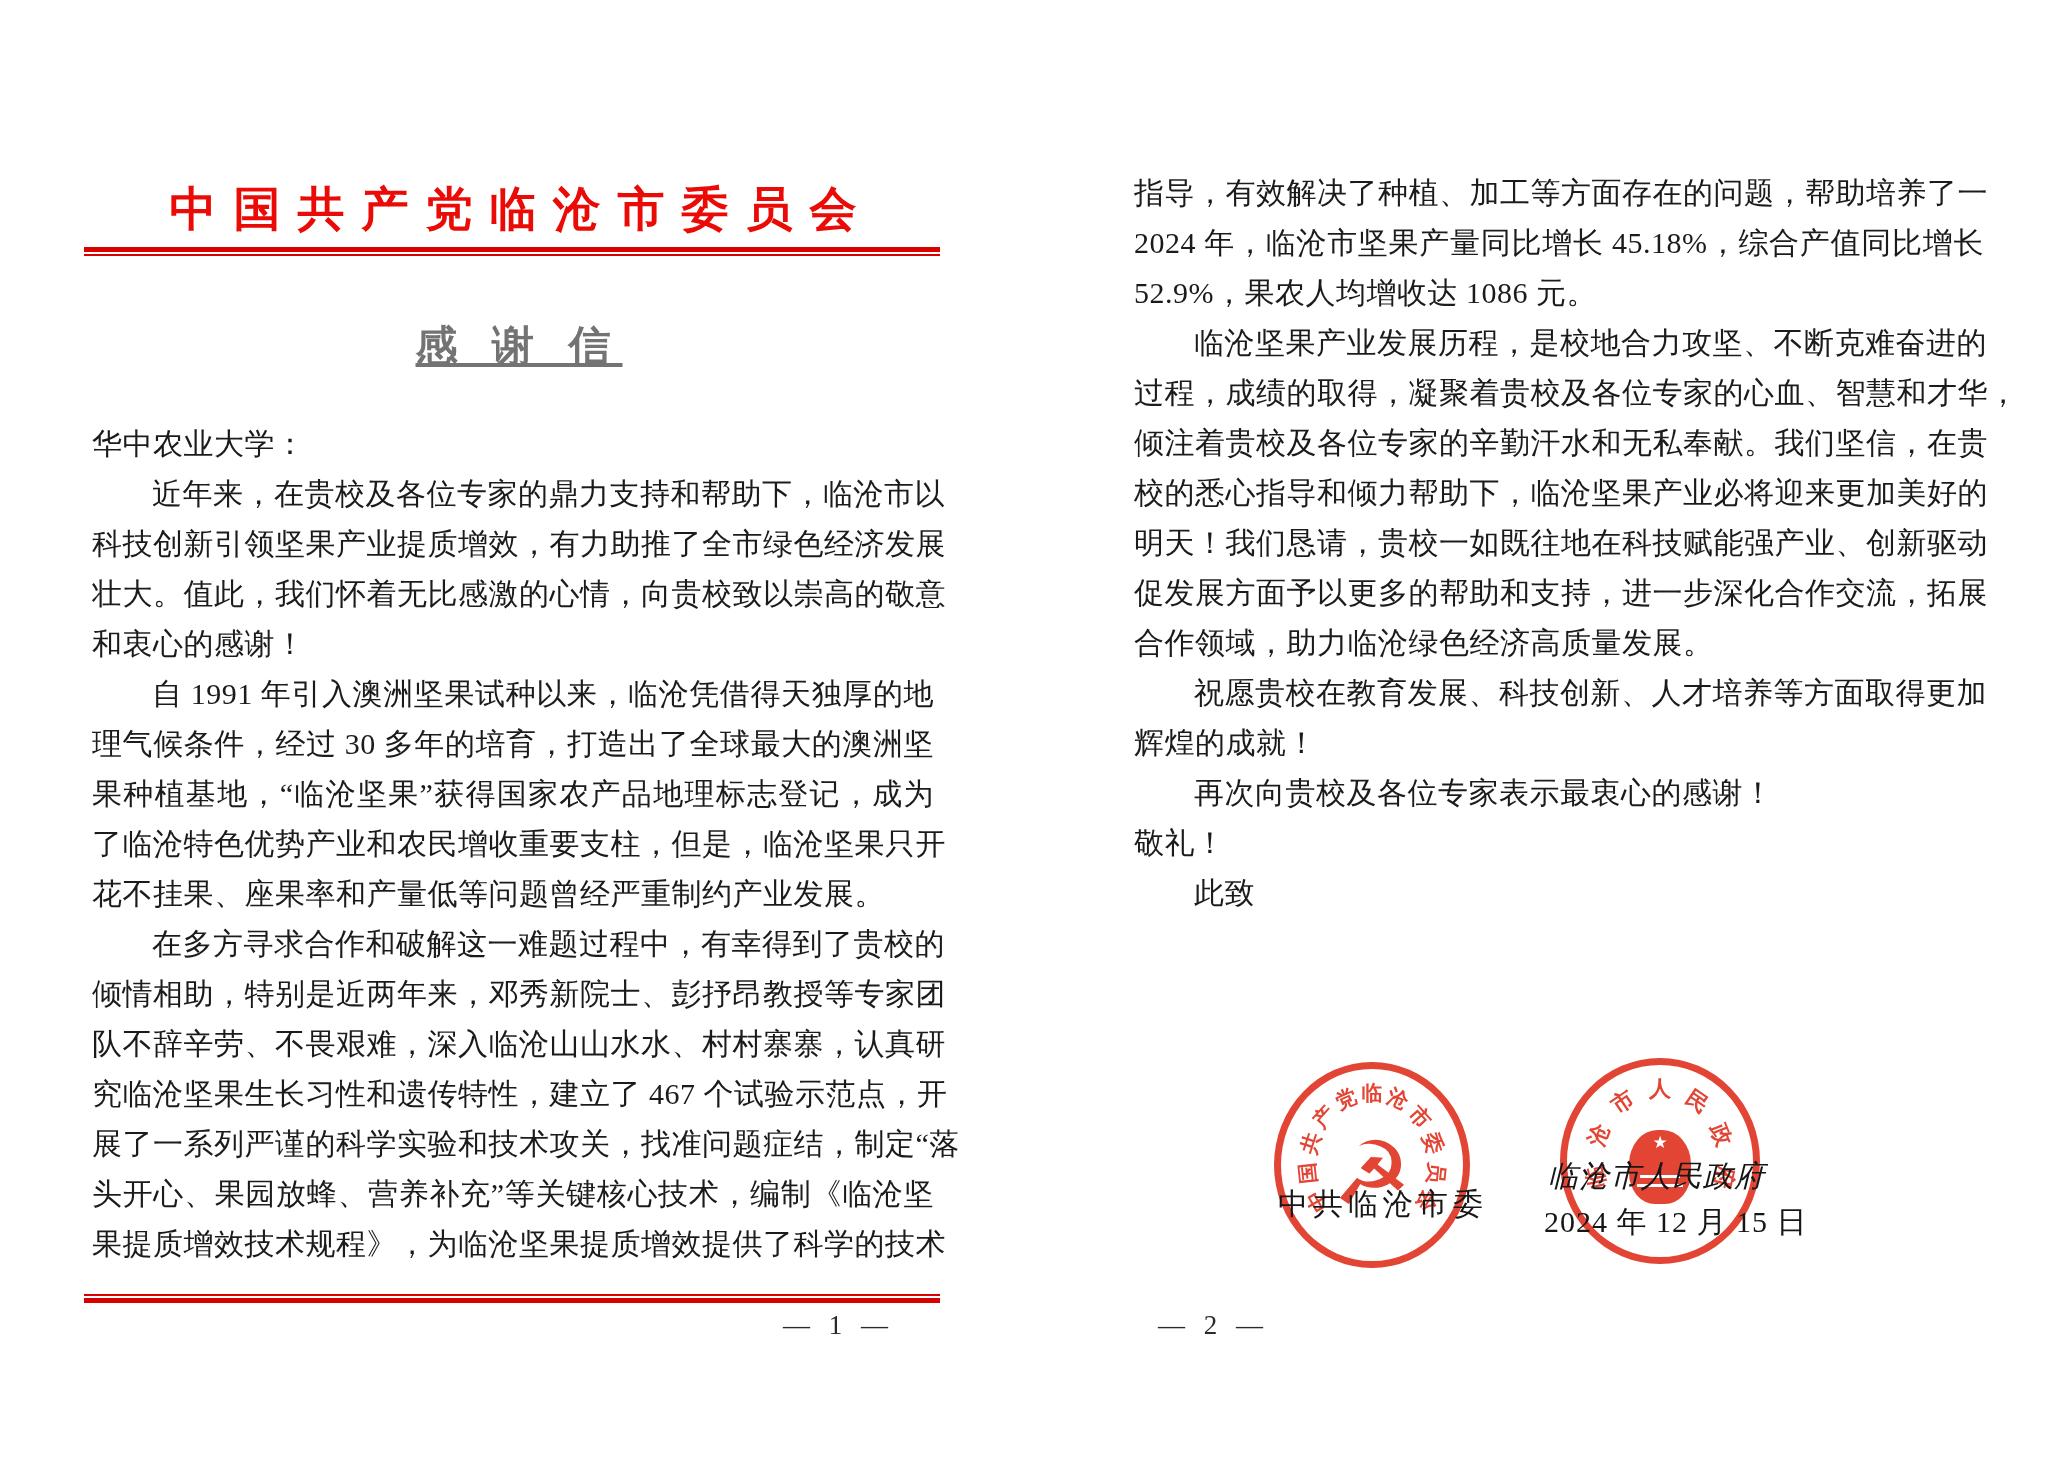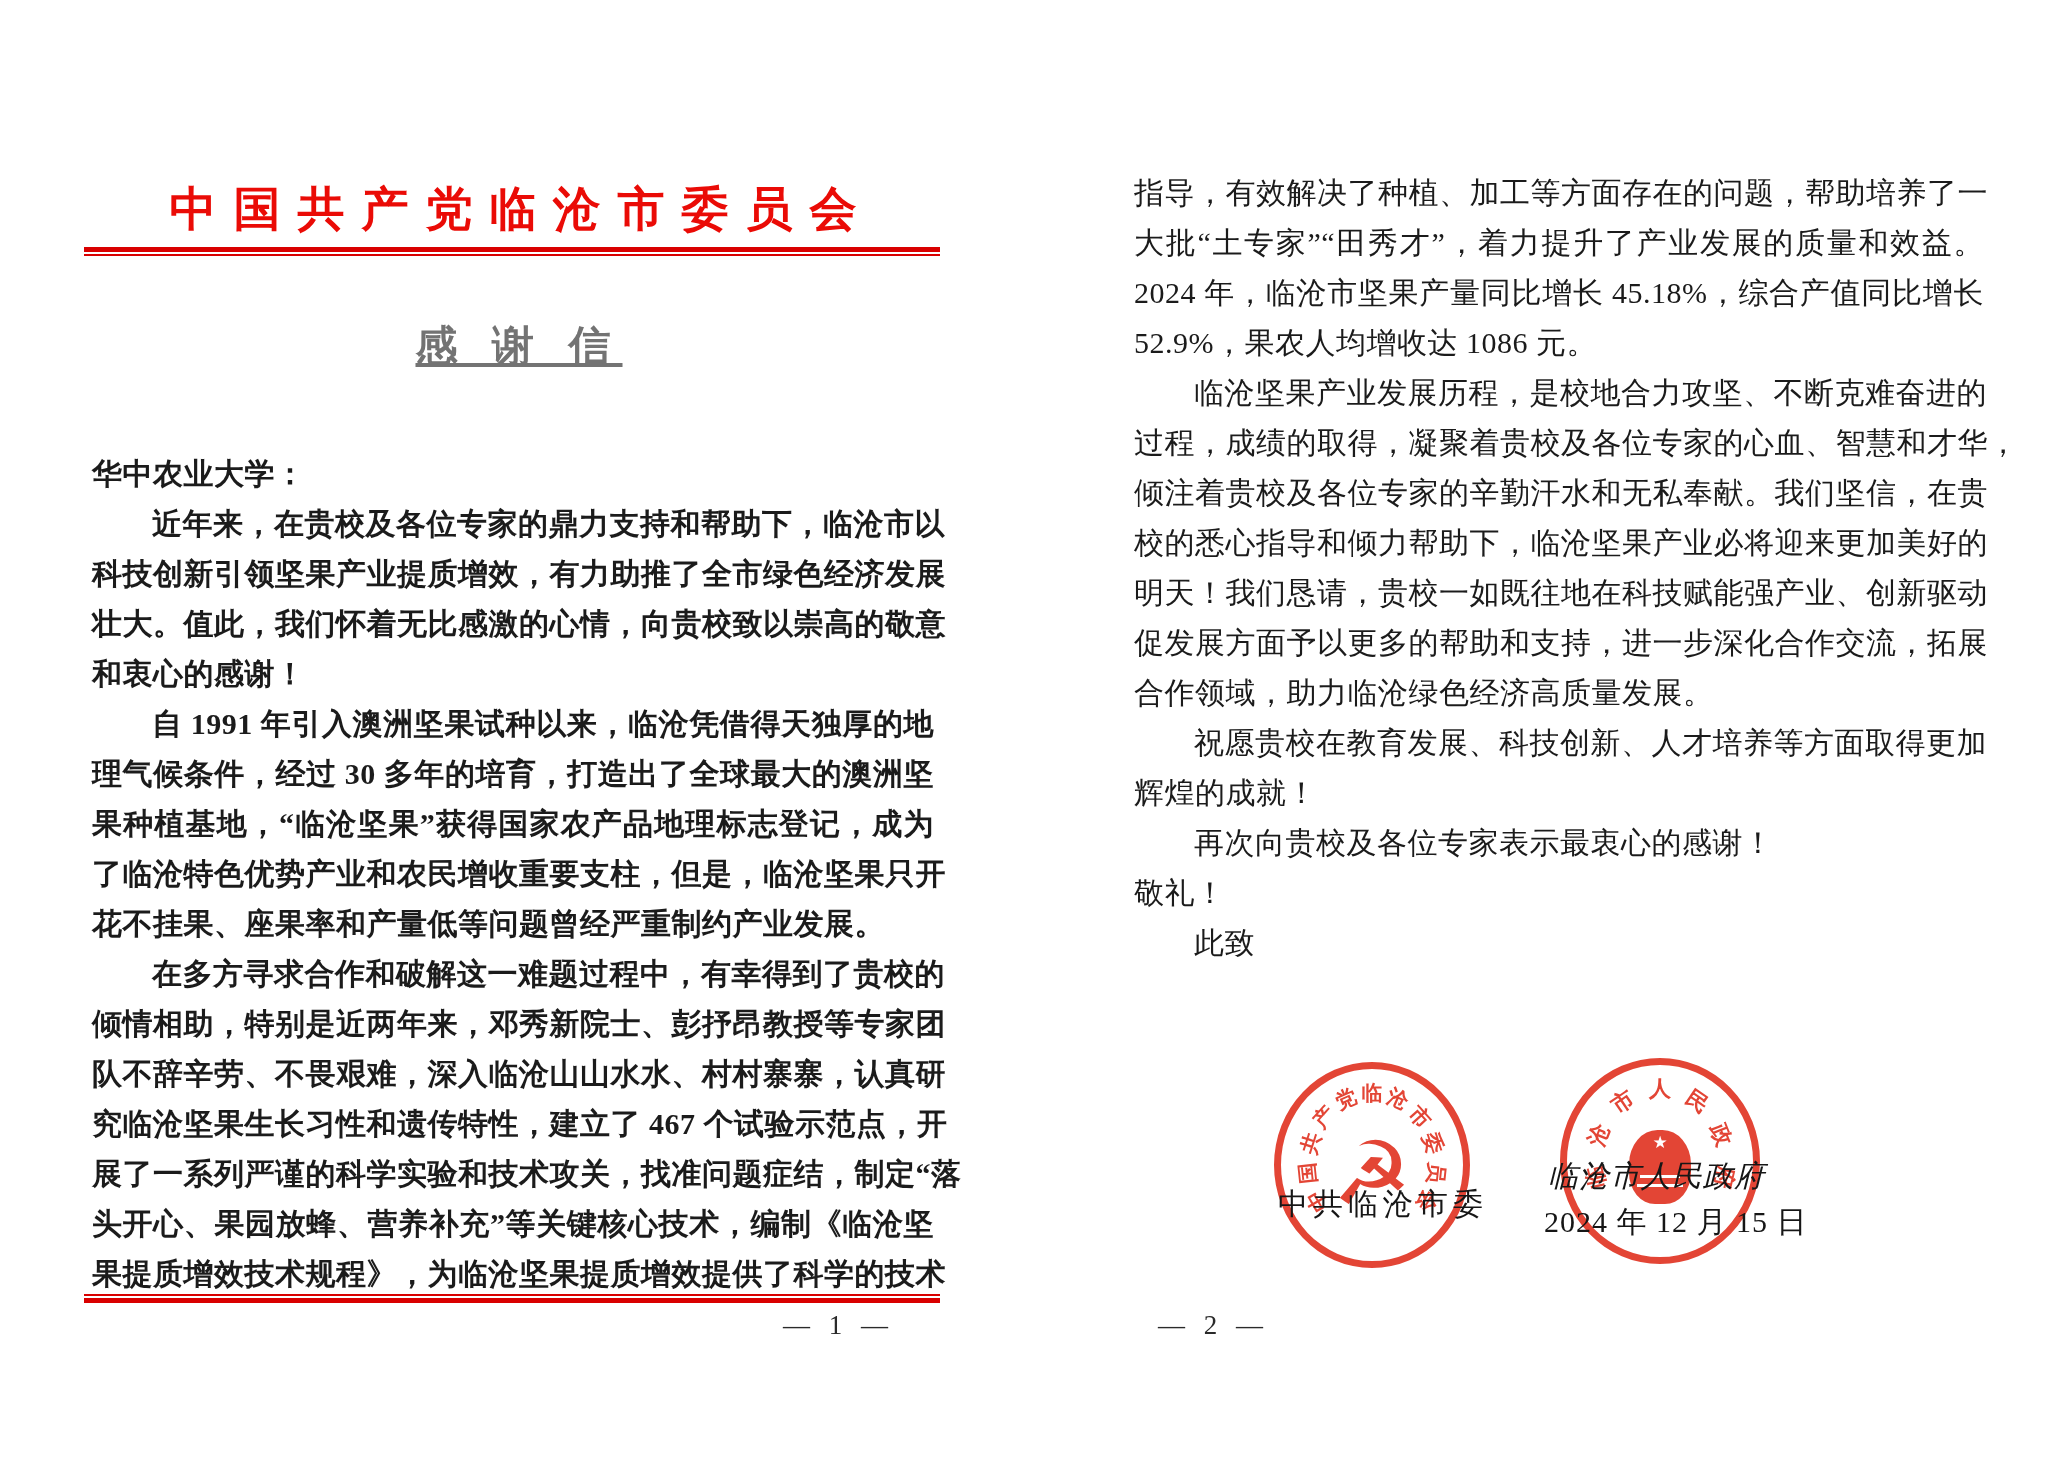--- a/index.html
+++ b/index.html
@@ -32,21 +32,21 @@
     position:absolute; top:318px; left:0; width:100%;
     font-size:42px; font-weight:bold; text-align:center;
     letter-spacing:12px; text-indent:12px; color:#737373;
     white-space:nowrap;
     text-decoration:underline;
   }
   .body-block {
     position:absolute; left:4px; right:4px;
     font-size:30px; line-height:50px; letter-spacing:0.5px;
   }
-  #body-left  { top:449px;font-weight:bold; }
+  #body-left  { top:419px; }
   #body-right { top:168px; }
   .salutation { text-align:left; }
   .line {
     text-align:justify; text-align-last:justify;
     text-justify:inter-character; white-space:nowrap;
   }
   .line.end { text-align-last:left; white-space:normal; }
 
   .page-number {
     position:absolute; top:1310px; font-size:27px; color:#2a2a2a;
@@ -139,21 +139,20 @@
     </div>
 
     <div class="rule rule-bottom"></div>
     <div class="page-number" id="page-number-1">— 1 —</div>
   </div>
 
   <div class="page" id="page-right">
     <div class="body-block" id="body-right">
       <div>
           <div class="line">指导，有效解决了种植、加工等方面存在的问题，帮助培养了一</div>
-          <div class="line">大批“土专家”“田秀才”，着力提升了产业发展的质量和效益。</div>
           <div class="line">2024 年，临沧市坚果产量同比增长 45.18%，综合产值同比增长</div>
           <div class="line end">52.9%，果农人均增收达 1086 元。</div>
           <div class="line" style="text-indent: 2em;">临沧坚果产业发展历程，是校地合力攻坚、不断克难奋进的</div>
           <div class="line">过程，成绩的取得，凝聚着贵校及各位专家的心血、智慧和才华，</div>
           <div class="line">倾注着贵校及各位专家的辛勤汗水和无私奉献。我们坚信，在贵</div>
           <div class="line">校的悉心指导和倾力帮助下，临沧坚果产业必将迎来更加美好的</div>
           <div class="line">明天！我们恳请，贵校一如既往地在科技赋能强产业、创新驱动</div>
           <div class="line">促发展方面予以更多的帮助和支持，进一步深化合作交流，拓展</div>
           <div class="line end">合作领域，助力临沧绿色经济高质量发展。</div>
           <div class="line" style="text-indent: 2em;">祝愿贵校在教育发展、科技创新、人才培养等方面取得更加</div>

